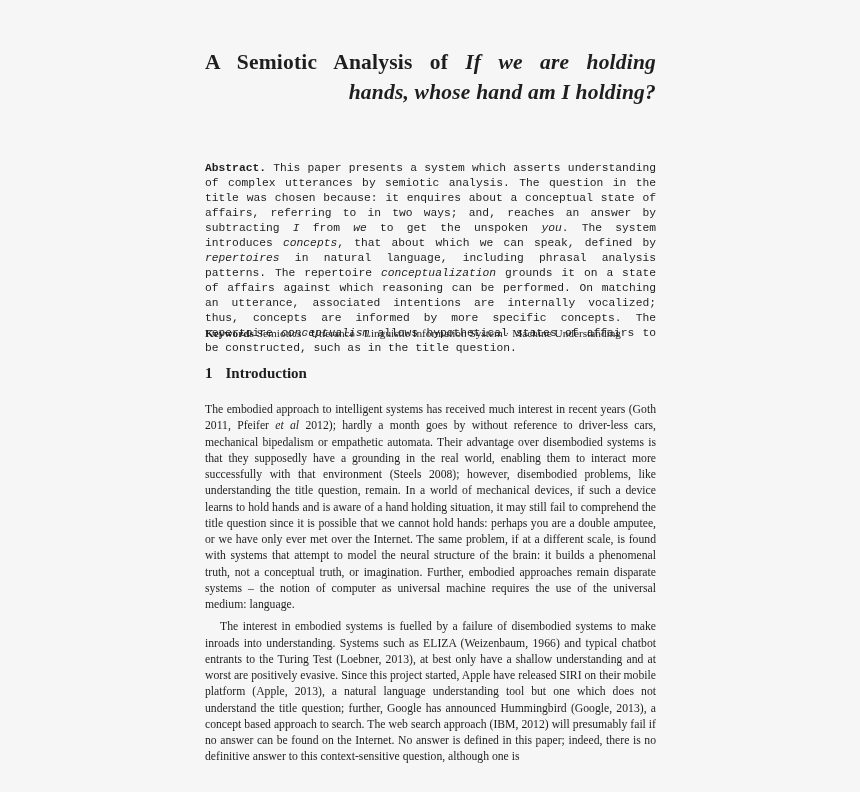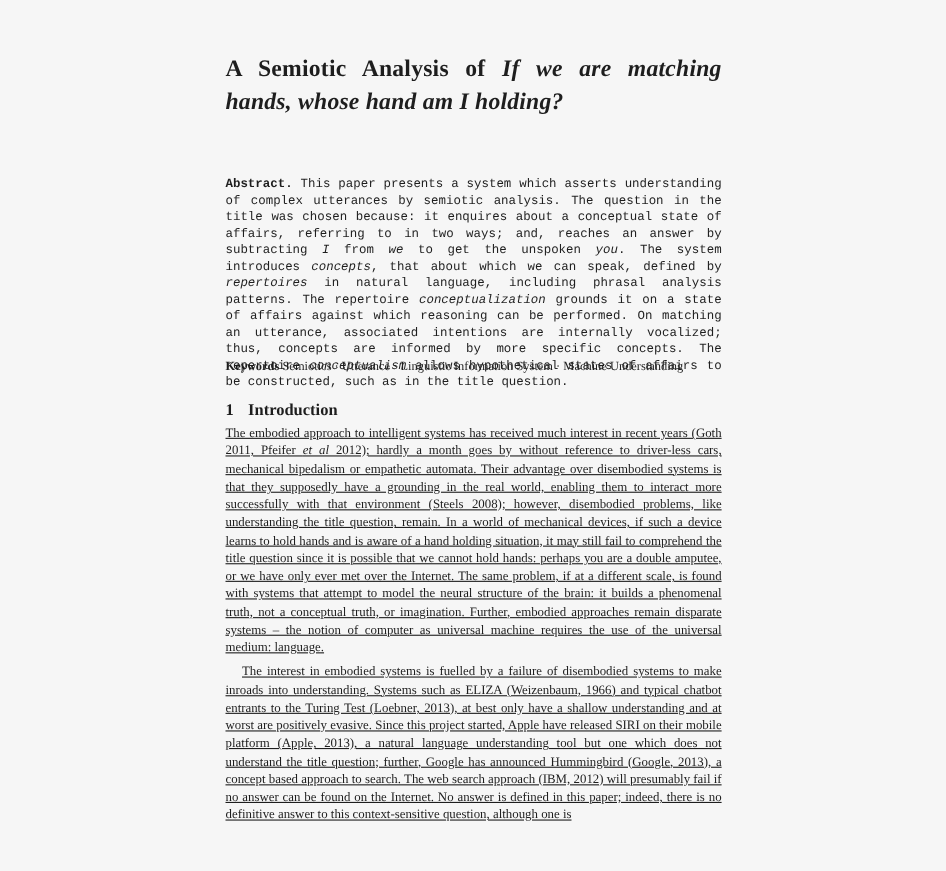--- a/index.html
+++ b/index.html
@@ -25,21 +25,21 @@
     font-size: 21.5px;
     font-weight: bold;
     line-height: 30px;
     letter-spacing: 0.2px;
   }
   .title-line-justified {
     text-align: justify;
     text-align-last: justify;
   }
   .title-line-left {
-    text-align: left;
+    text-align: right;
   }
   .abstract {
     top: 150px;
     font-size: 11.3px;
     line-height: 15px;
     text-align: justify;
     font-family: Liberation Mono, monospace;
   }
   .keywords {
     top: 315px;
@@ -49,25 +49,24 @@
   .section-heading {
     top: 353px;
     font-size: 15px;
     font-weight: bold;
   }
   .section-number {
     display: inline-block;
     margin-right: 13px;
   }
   .body-text {
-    top: 386px;
+    top: 402px;
     font-size: 11.7px;
     line-height: 16.25px;
     text-align: justify;
-    text-decoration: underline;
   }
   .body-text p {
     margin: 0;
   }
   .body-text p.indented {
     margin-top: 6px;
     text-indent: 15px;
   }
   .bold-label {
     font-weight: bold;
@@ -75,21 +74,21 @@
   .seg-italic {
     font-style: italic;
   }
 </style>
 </head>
 <body>
 
 <div class="page">
 
   <h1 class="block title">
-    <div class="title-line-justified"><span>A Semiotic Analysis of </span><span class="seg-italic">If we are matching</span></div>
+    <div class="title-line-justified"><span>A Semiotic Analysis of </span><span class="seg-italic">If we are holding</span></div>
     <div class="title-line-left"><span class="seg-italic">hands, whose hand am I holding?</span></div>
   </h1>
 
   <p class="block abstract"><span class="bold-label">Abstract.</span><span><span> This paper presents a system which asserts understanding of complex utterances by semiotic analysis. The question in the title was chosen because: it enquires about a conceptual state of affairs, referring to in two ways; and, reaches an answer by subtracting </span><span class="seg-italic">I</span><span> from </span><span class="seg-italic">we</span><span> to get the unspoken </span><span class="seg-italic">you</span><span>. The system introduces </span><span class="seg-italic">concepts</span><span>, that about which we can speak, defined by </span><span class="seg-italic">repertoires</span><span> in natural language, including phrasal analysis patterns. The repertoire </span><span class="seg-italic">conceptualization</span><span> grounds it on a state of affairs against which reasoning can be performed. On matching an utterance, associated intentions are internally vocalized; thus, concepts are informed by more specific concepts. The repertoire </span><span class="seg-italic">conceptualism</span><span> allows hypothetical states of affairs to be constructed, such as in the title question.</span></span></p>
 
   <p class="block keywords"><span class="bold-label">Keywords</span><span> Semiotics · Utterance · Linguistic Information System · Machine Understanding</span></p>
 
   <h2 class="block section-heading"><span class="section-number">1</span><span>Introduction</span></h2>
 
   <div class="block body-text">

